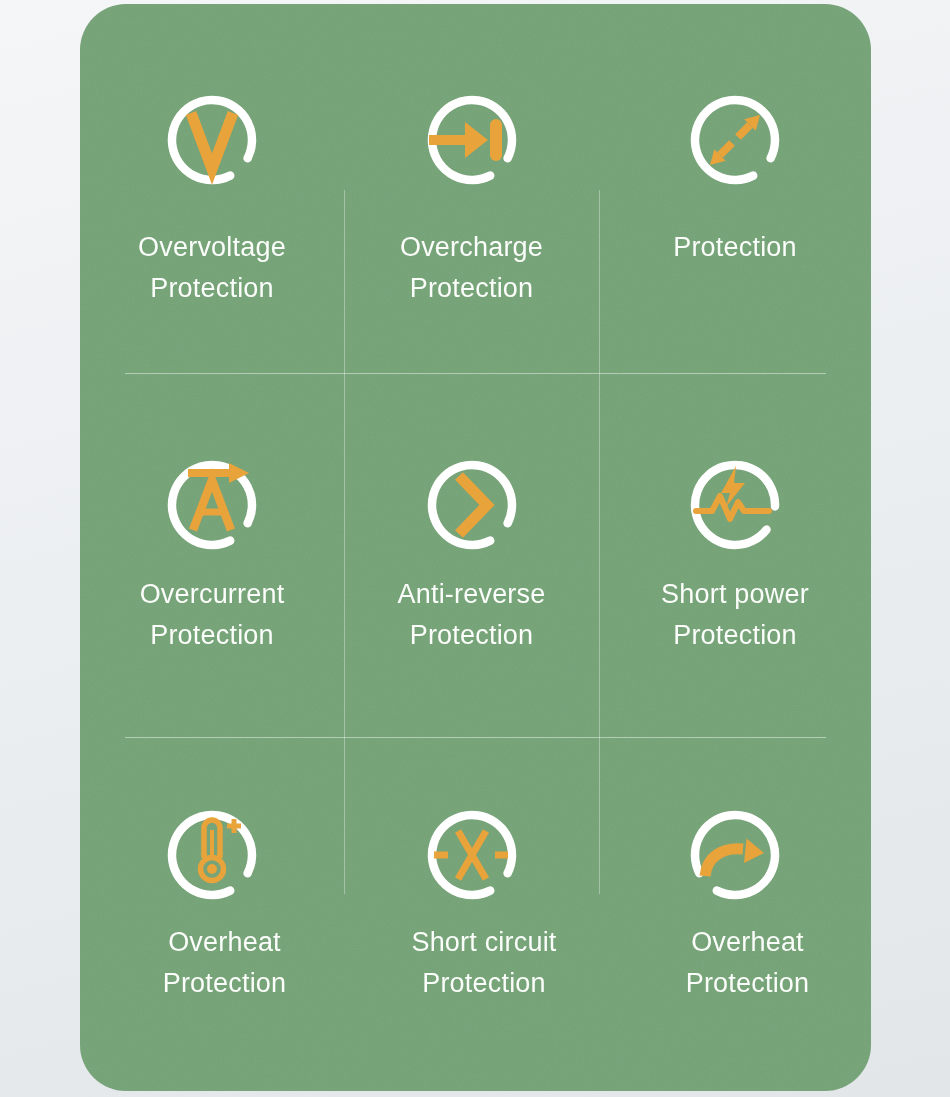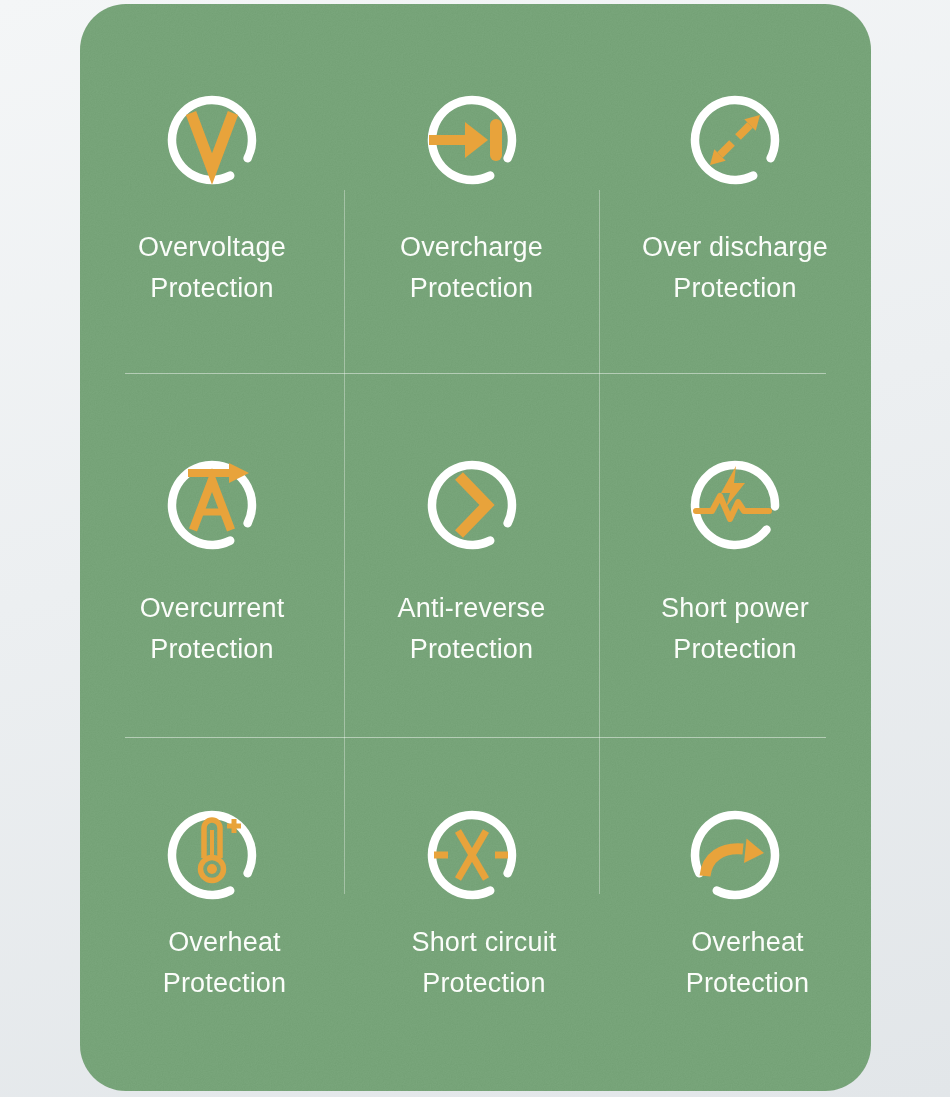--- a/index.html
+++ b/index.html
@@ -51,21 +51,21 @@
     display: flex;
     flex-direction: column;
     align-items: center;
   }
   .cell:nth-child(-n+3)           { padding-top: 81px; }
   .cell:nth-child(n+4):nth-child(-n+6) { padding-top: 77px; }
   .cell:nth-child(n+7)            { padding-top: 63px; }
   .icon-wrap { width: 110px; height: 110px; display: block; }
   .icon-wrap svg { display: block; width: 110px; height: 110px; }
   .cell:nth-child(-n+3) .label            { margin-top: 32px; }
-  .cell:nth-child(n+4):nth-child(-n+6) .label { margin-top: 28px; }
+  .cell:nth-child(n+4):nth-child(-n+6) .label { margin-top: 14px; }
   .cell:nth-child(n+7) .label             { margin-top: 12px; margin-left: 25px; }
   .label {
     text-align: center;
     color: var(--ink);
     font-size: 27px;
     line-height: 41px;
     font-weight: 400;
     letter-spacing: 0.2px;
   }
   
@@ -125,21 +125,20 @@
       <span class="icon-wrap">
         <svg viewBox="0 0 110 110">
           <path class="ring" d="M 73.2 90.6 A 40 40 0 1 1 90.6 73.2"></path>
           <line class="ostk" stroke-width="8" x1="58" y1="52" x2="70" y2="40"></line>
           <polygon class="ofil" points="80,30 75.7,45.7 64.3,34.3"></polygon>
           <line class="ostk" stroke-width="8" x1="52" y1="58" x2="40" y2="70"></line>
           <polygon class="ofil" points="30,80 34.3,64.3 45.7,75.7"></polygon>
         </svg>
       </span>
       <div class="label">
-        <div>Over discharge</div>
         <div>Protection</div>
       </div>
     </div>
 
     <div class="cell">
       <span class="icon-wrap">
         <svg viewBox="0 0 110 110">
           <path class="ring" d="M 73.2 90.6 A 40 40 0 1 1 90.6 73.2"></path>
           <path class="ostk" stroke-width="8.5" stroke-linejoin="miter" d="M36 80 L55 30 L74 80"></path>
           <line class="ostk" stroke-width="7" x1="44" y1="62" x2="66" y2="62"></line>

